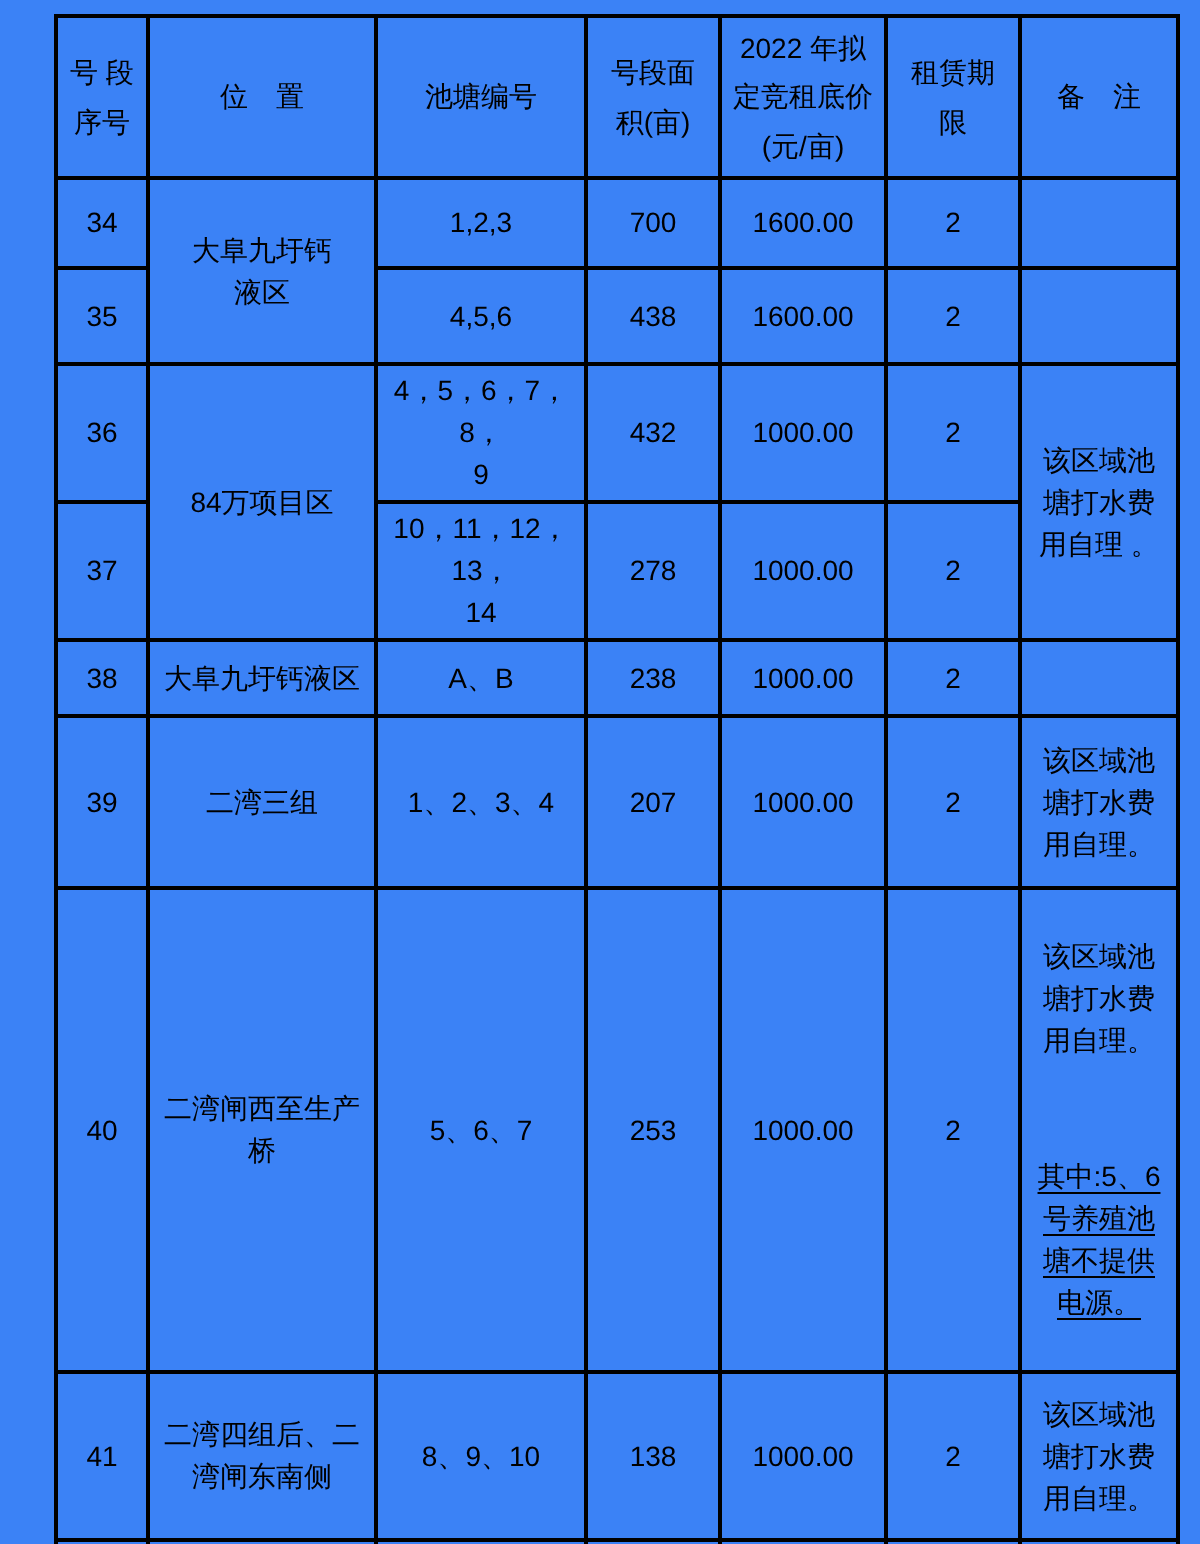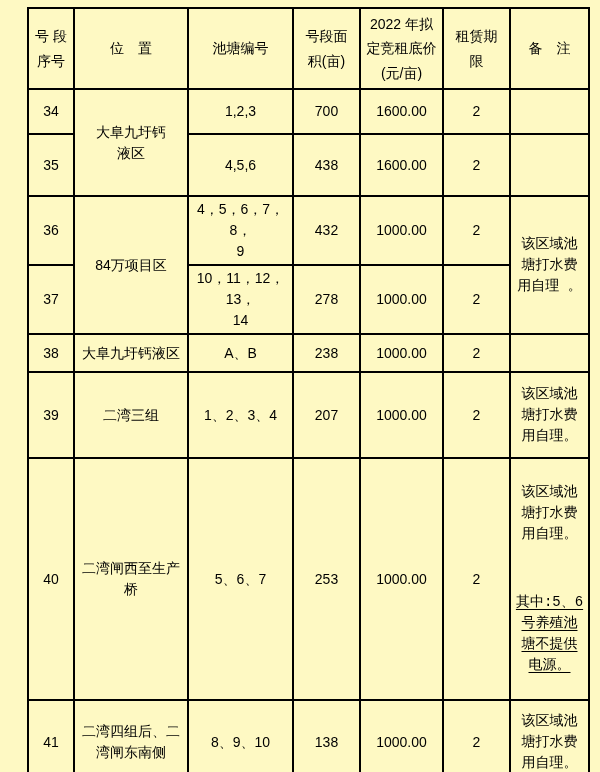--- a/index.html
+++ b/index.html
@@ -9,21 +9,21 @@
     width: 600px;
     height: 772px;
     background: #ffffff;
     font-family: "Liberation Sans", "DejaVu Sans", sans-serif;
     color: #000000;
   }
   .page {
     position: relative;
     width: 600px;
     height: 772px;
-    background: #fef9c3;
+    background: #3b82f6;
   }
   table.rental {
     position: absolute;
     left: 27px;
     top: 7px;
     width: 561px;
     border-collapse: collapse;
     table-layout: fixed;
   }
   table.rental th,
@@ -36,37 +36,36 @@
     white-space: pre-line;
     line-height: 1.5;
     padding: 2px 4px;
     overflow: hidden;
   }
   table.rental th {
     line-height: 1.75;
   }
   tr.hdr        { height: 81px; }
   tr.r34        { height: 45px; padding-left: 32px; }
-  tr.r35        { height: 62px; }
+  tr.r35        { height: 48px; }
   tr.r36        { height: 62px; }
   tr.r37        { height: 63px; }
   tr.r38        { height: 38px; border-radius: 15px; }
   tr.r39        { height: 86px; }
   tr.r40        { height: 179px; }
   tr.r41        { height: 84px; }
   tr.rsub       { height: 42px; }
   td.loc-lg {
     font-size: 19px;
     line-height: 2.85;
   }
   td.remark {
     font-weight: bold;
     text-align: left;
     padding: 4px 6px;
-    font-family: Liberation Mono, monospace;
   }
   td.remark-lg {
     font-size: 17px;
     line-height: 1.55;
   }
   .remark-note {
     display: block;
     margin-top: 26px;
     text-decoration: underline;
     text-underline-offset: 3px;

